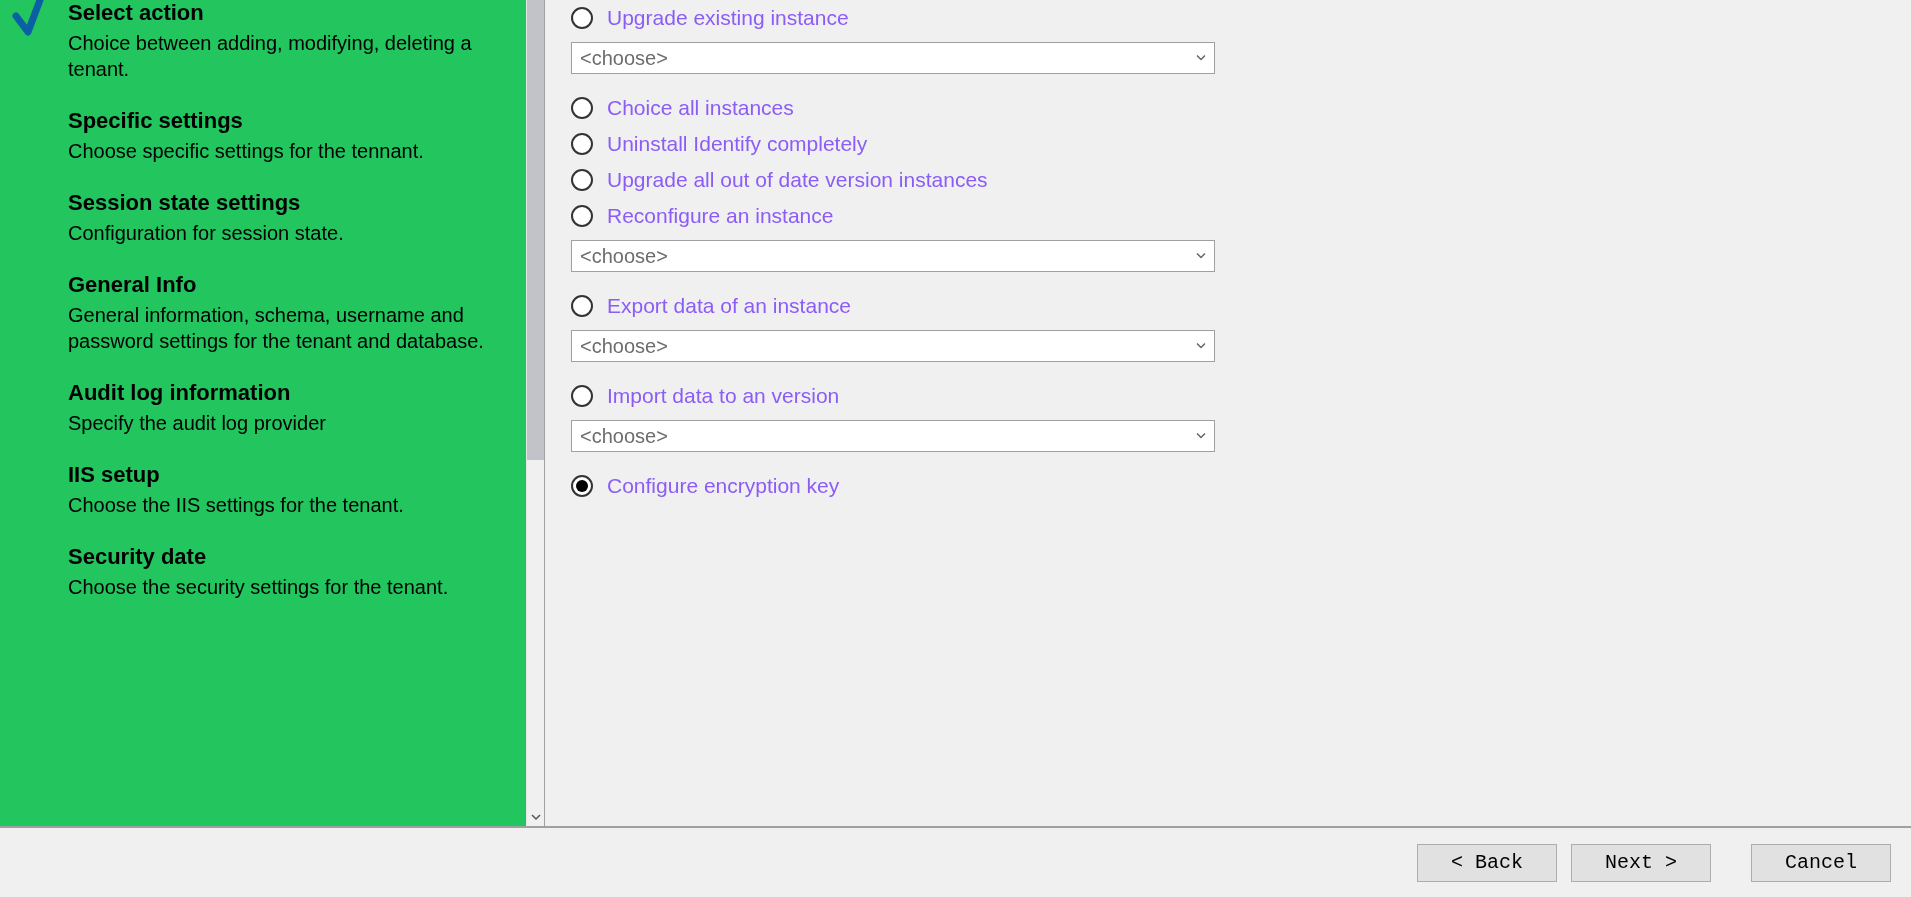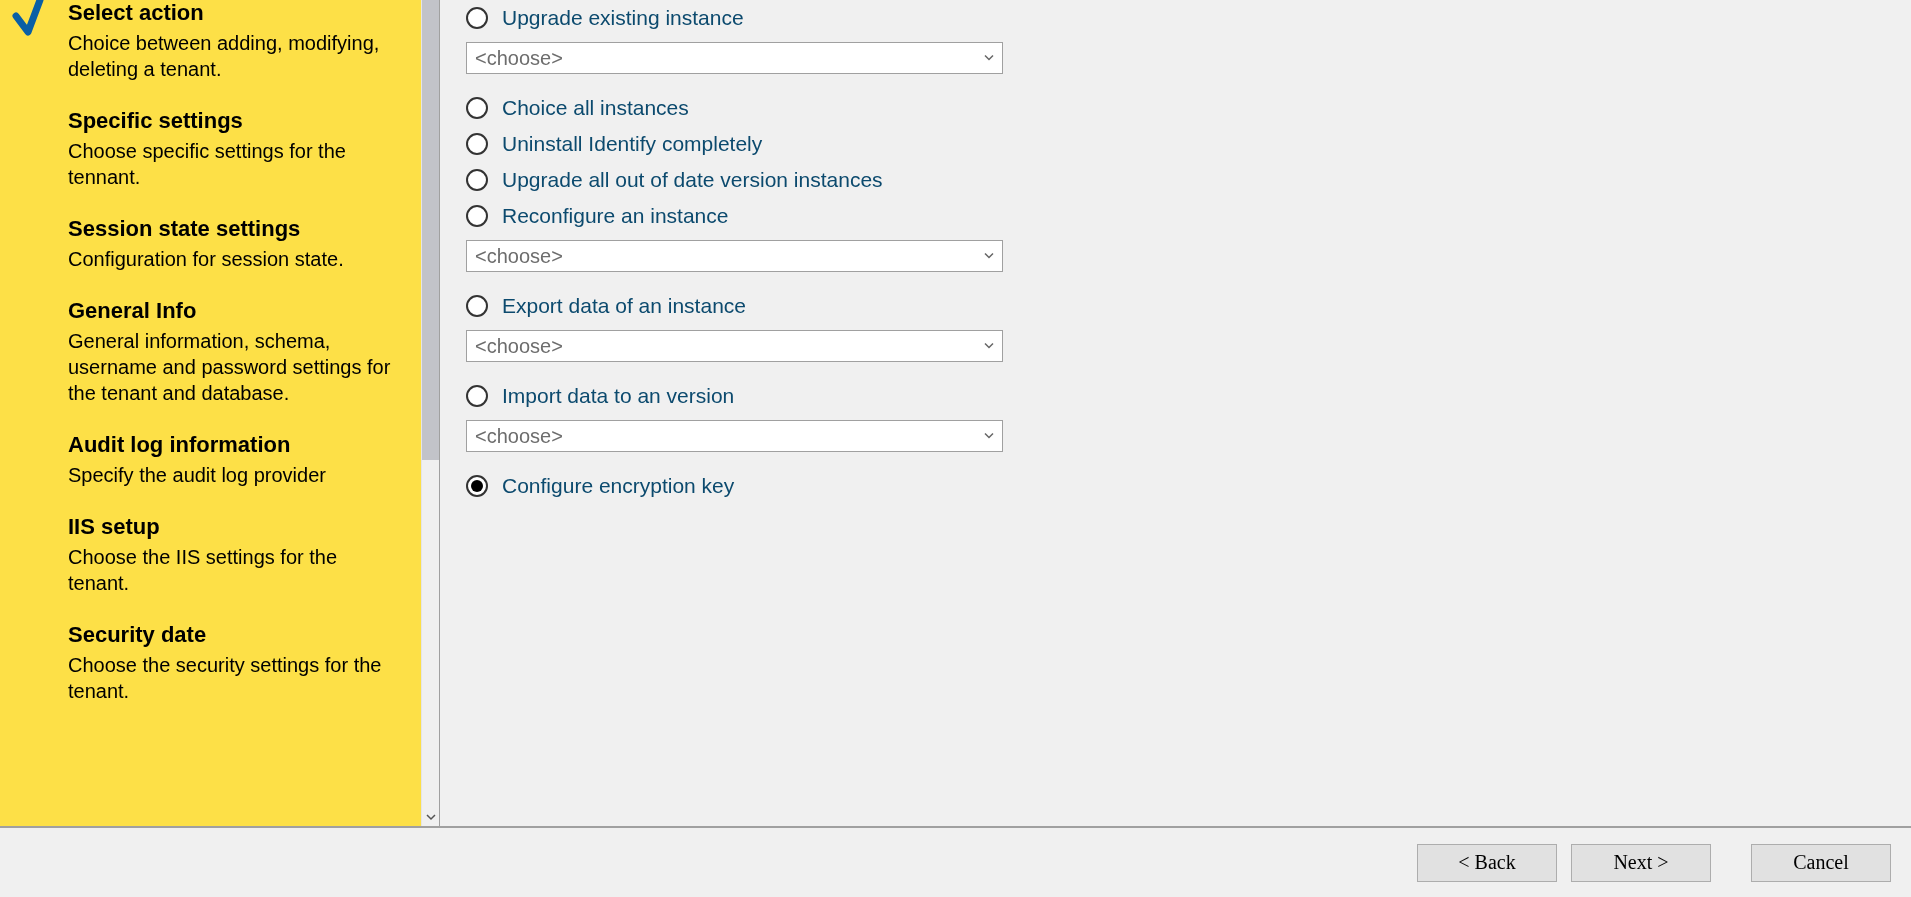--- a/index.html
+++ b/index.html
@@ -18,24 +18,24 @@
       width: 100%;
       height: 100%;
     }
     .main-row {
       display: flex;
       flex: 1;
       overflow: hidden;
       border-bottom: 1px solid #a0a0a0;
     }
     .sidebar-wrap {
-      width: 440px;
+      width: 545px;
       position: relative;
       border-right: 1px solid #a0a0a0;
-      background: #fde047;
+      background: #22c55e;
       display: flex;
     }
     .sidebar {
       flex: 1;
       padding: 0 20px 10px 0;
       overflow: hidden;
     }
     .sb-scroll {
       width: 18px;
       background: #f0f0f0;
@@ -107,24 +107,24 @@
     }
     .radio.selected::after {
       content: "";
       position: absolute;
       top: 3px; left: 3px; right: 3px; bottom: 3px;
       background: #000;
       border-radius: 50%;
     }
     .radio-label {
       font-size: 21px;
-      color: #0c4a6e;
+      color: #8b5cf6;
     }
     .combo {
-      width: 537px;
+      width: 644px;
       height: 32px;
       border: 1px solid #a0a0a0;
       background: #fff;
       display: flex;
       align-items: center;
       padding: 0 8px;
       margin: 8px 0 22px 0;
       position: relative;
     }
     .combo .placeholder {
@@ -147,21 +147,21 @@
       padding-right: 20px;
       gap: 14px;
       border-top: 1px solid #a0a0a0;
     }
     .btn {
       width: 140px;
       height: 38px;
       background: #e1e1e1;
       border: 1px solid #adadad;
       font-size: 20px;
-      font-family: Liberation Serif, serif;
+      font-family: Liberation Mono, monospace;
       cursor: pointer;
       color: #000;
     }
     .btn-gap { width: 12px; }
     svg.check-icon path { fill: none; stroke: #0a5fa5; stroke-width: 7; stroke-linecap: round; stroke-linejoin: round; }
   </style>
 </head>
 <body>
 
 <div class="outer">

